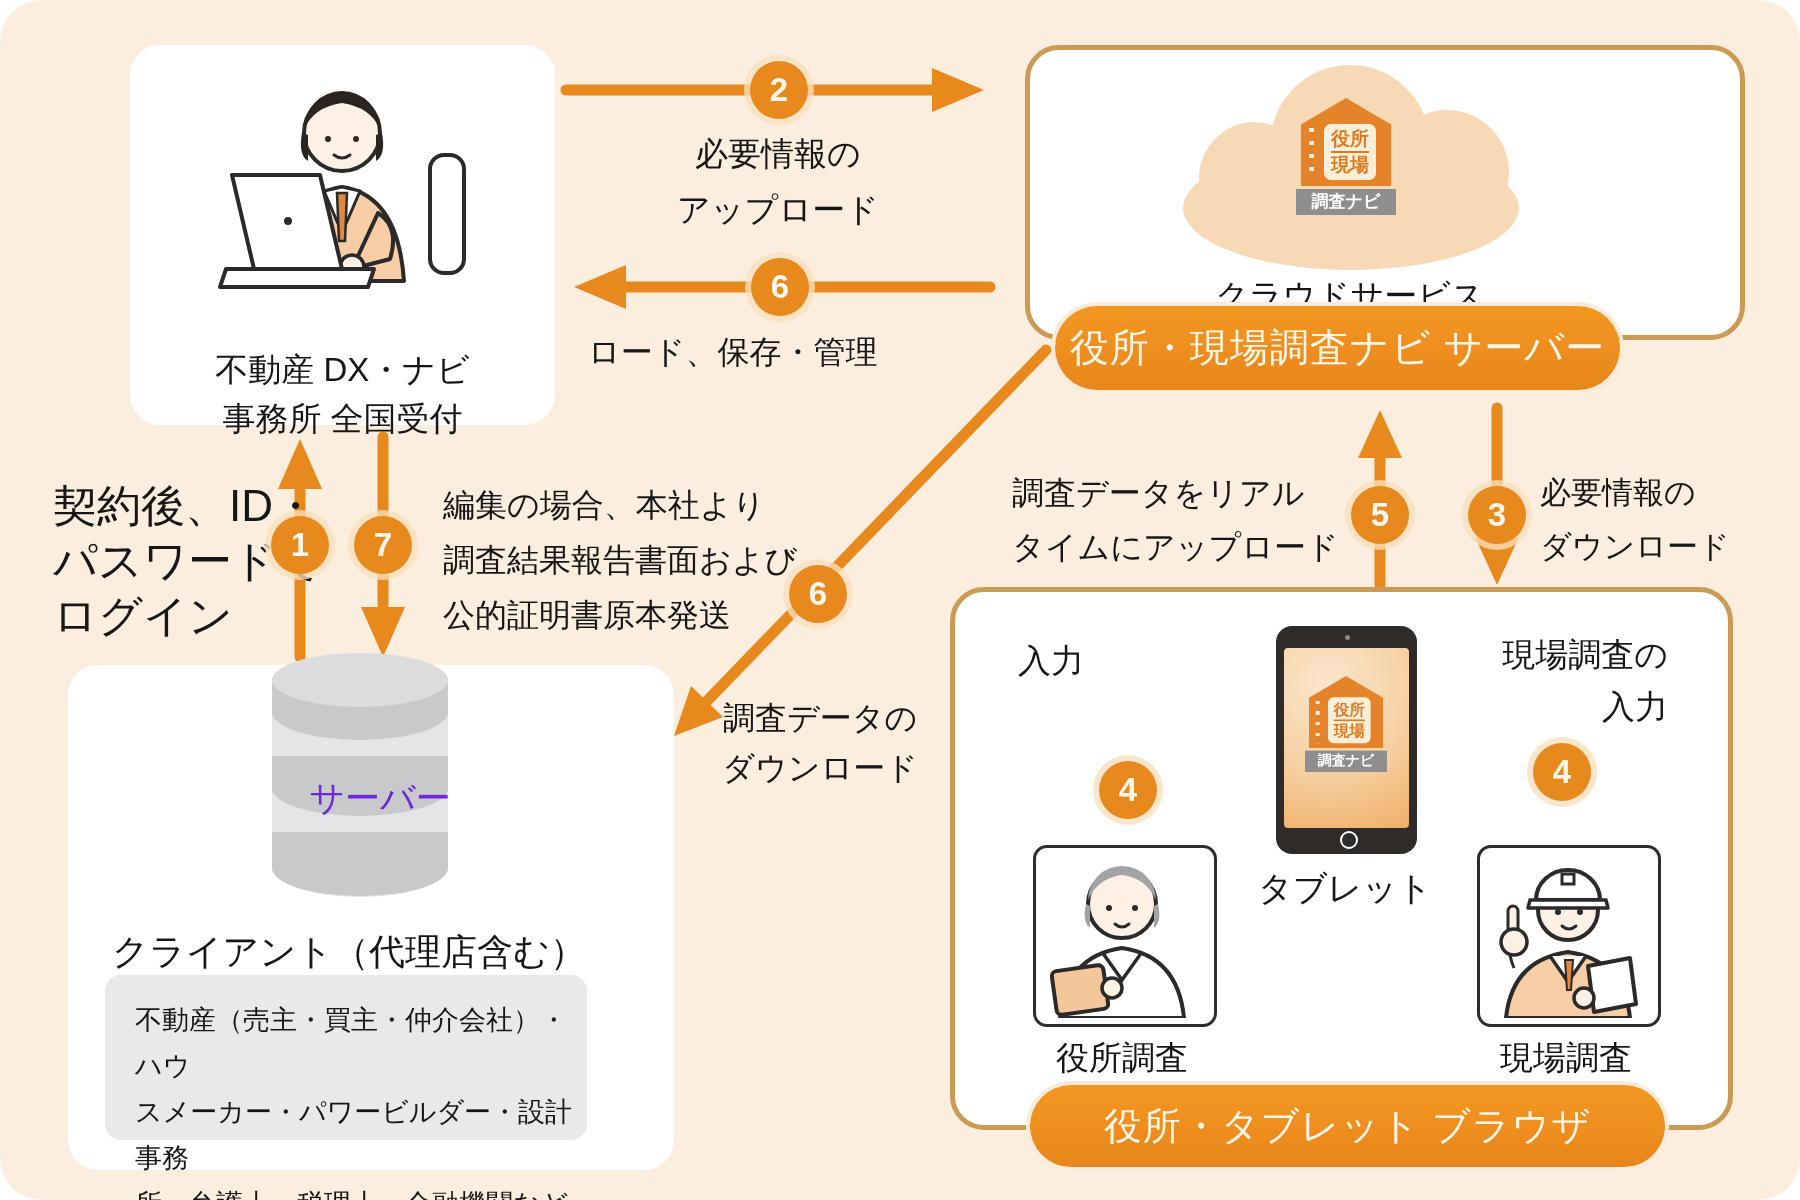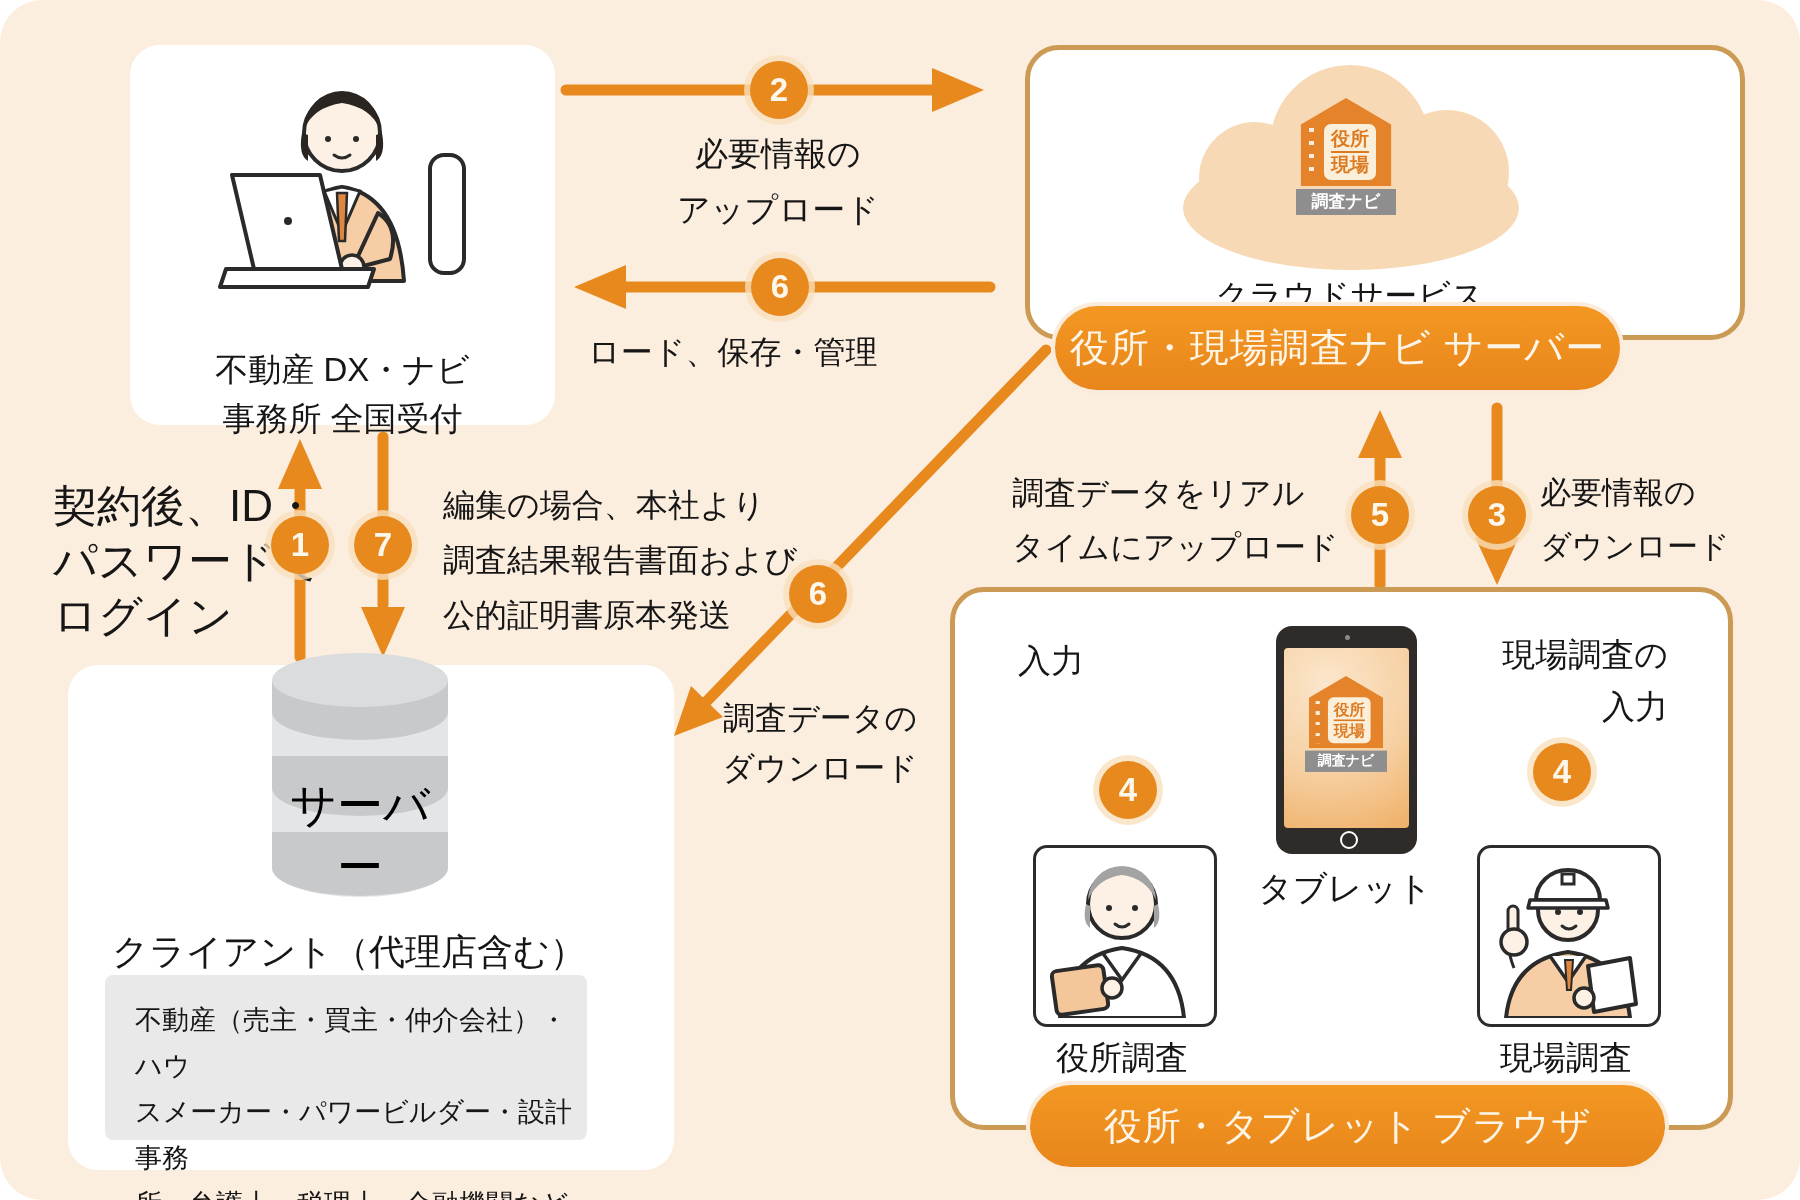--- a/index.html
+++ b/index.html
@@ -55,25 +55,25 @@
   }
   
   .cyl{position:absolute;left:272px;top:653px;width:176px;height:246px;}
   .cyl div{position:absolute;left:0;width:176px;}
   .cyl .back{top:26px;height:218px;background:#E4E5E6;border-radius:0 0 88px 88px/0 0 30px 30px;}
   .cyl .seg{background:#C8C9CA;border-radius:0 0 88px 88px/0 0 28px 28px;}
   .cyl .s1{top:27px;height:60px;}
   .cyl .s2{top:103px;height:60px;}
   .cyl .s3{top:179px;height:64px;}
   .cyl .top{top:0;height:54px;background:#DBDCDD;border-radius:50%;}
-  .cyl .lbl{top:122px;text-align:center;font-size:46px;font-weight:500;color:#000000;}
+  .cyl .lbl{top:122px;text-align:center;font-size:35px;font-weight:500;color:#6d28d9;padding-left:20px;}
   
   .graybox{
     position:absolute;left:105px;top:975px;width:482px;height:165px;
-    background:#E9E9EA;border-radius:8px;
+    background:#E9E9EA;border-radius:16px;
   }
   
   .tablet{
     position:absolute;left:1276px;top:626px;width:141px;height:228px;
     background:#2E2B29;border-radius:16px;
   }
   .tablet .screen{
     position:absolute;left:8px;top:22px;right:8px;bottom:26px;
     background:radial-gradient(circle at 35% 20%,#FBE6CC 0%,#F6CFA0 55%,#EFAF67 100%);
     border-radius:4px;overflow:hidden;

